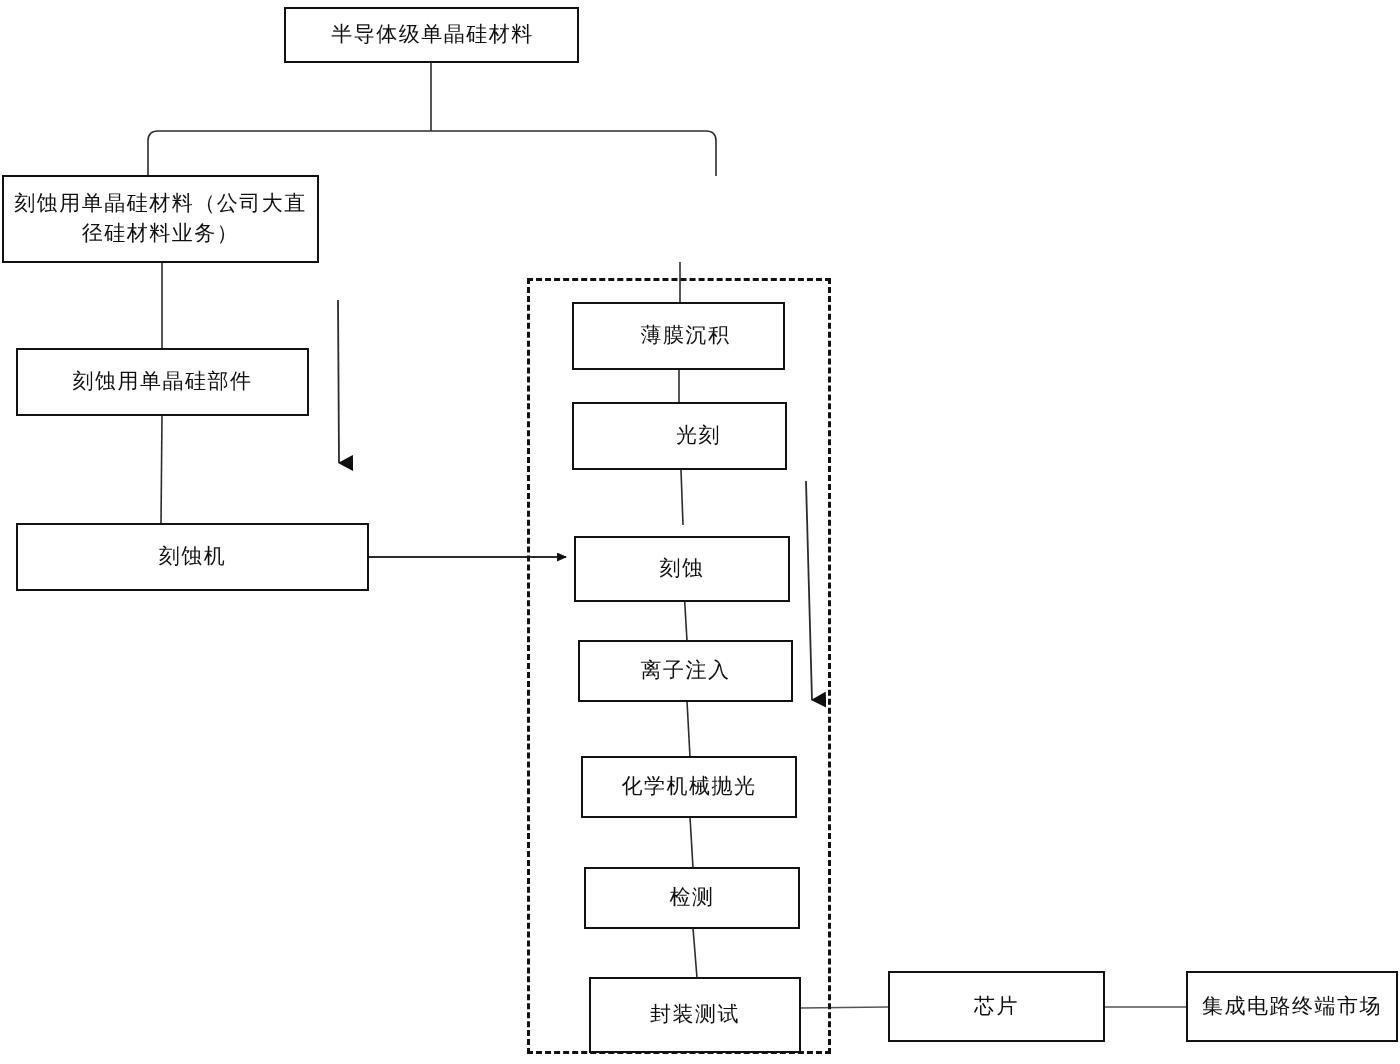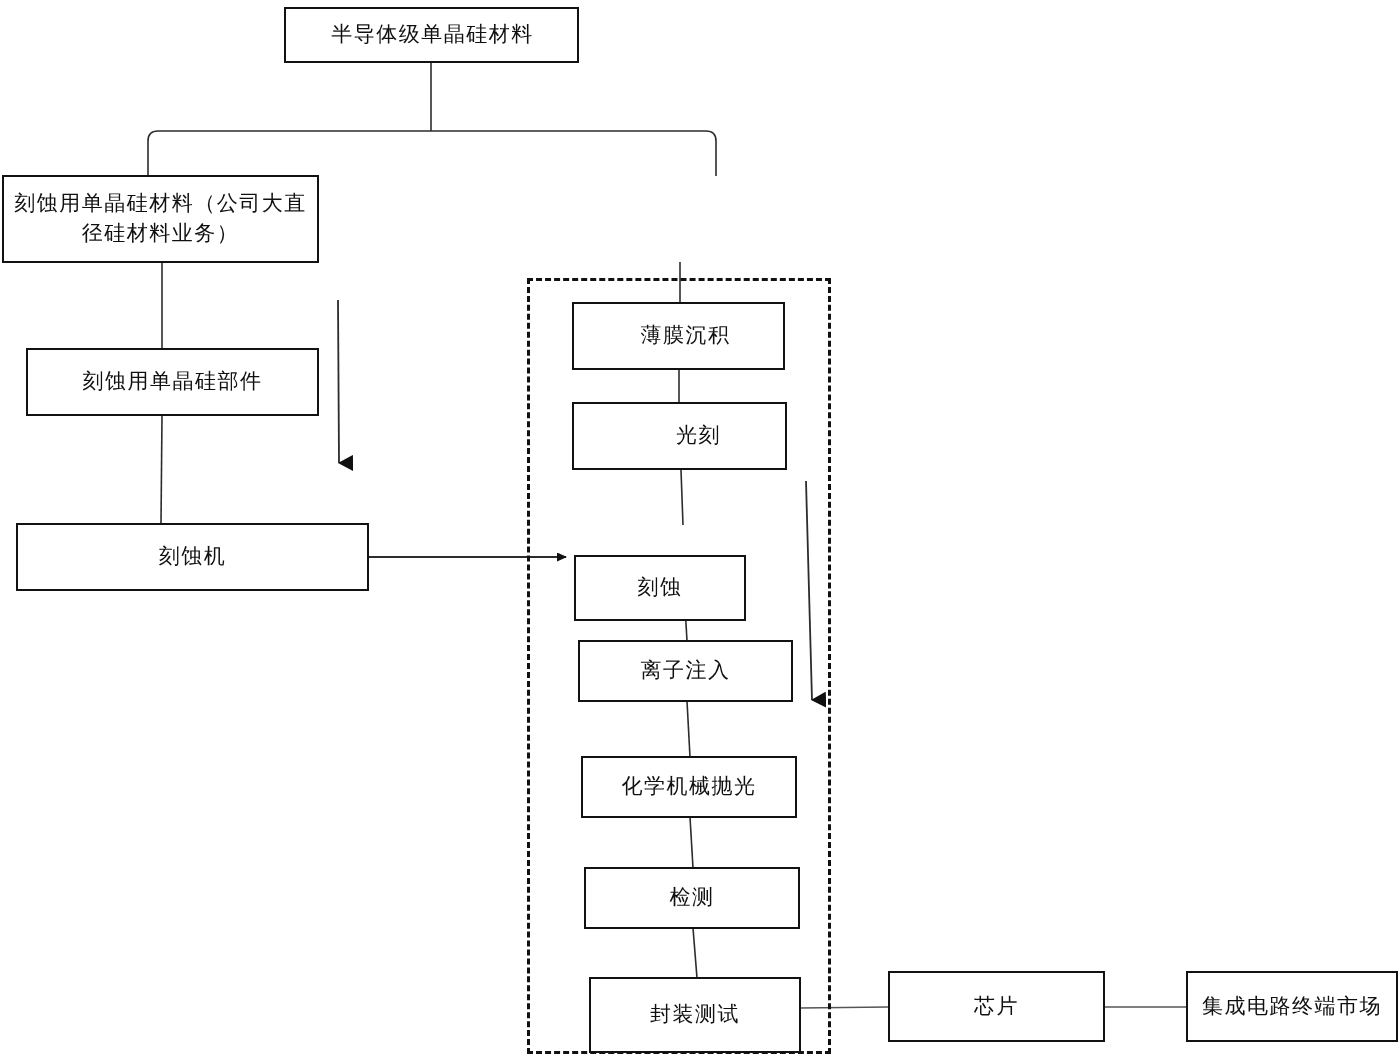--- a/index.html
+++ b/index.html
@@ -100,37 +100,37 @@
   <div class="node" style="left:284px; top:7px; width:295px; height:56px;padding-left:8px;">
     <span class="label">半导体级单晶硅材料</span>
   </div>
 
   <div class="node" style="left:2px; top:175px; width:317px; height:88px;">
     <span class="label">刻蚀用单晶硅材料（公司大直
 径硅材料业务）</span>
   </div>
 
 
-  <div class="node" style="left:16px; top:348px; width:293px; height:68px;margin-left:10px;">
+  <div class="node" style="left:16px; top:348px; width:293px; height:68px;">
     <span class="label">刻蚀用单晶硅部件</span>
   </div>
 
   <div class="node" style="left:16px; top:523px; width:353px; height:68px;">
     <span class="label">刻蚀机</span>
   </div>
 
   <div class="node" style="left:572px; top:302px; width:213px; height:68px;padding-left:20px;">
     <span class="label">薄膜沉积</span>
   </div>
 
   <div class="node" style="left:572px; top:402px; width:215px; height:68px;padding-left:44px;">
     <span class="label">光刻</span>
   </div>
 
-  <div class="node" style="left:574px; top:555px; width:172px; height:66px;">
+  <div class="node" style="left:574px; top:536px; width:216px; height:66px;">
     <span class="label">刻蚀</span>
   </div>
 
   <div class="node" style="left:578px; top:640px; width:215px; height:62px;">
     <span class="label">离子注入</span>
   </div>
 
   <div class="node" style="left:581px; top:756px; width:216px; height:62px;">
     <span class="label">化学机械抛光</span>
   </div>

